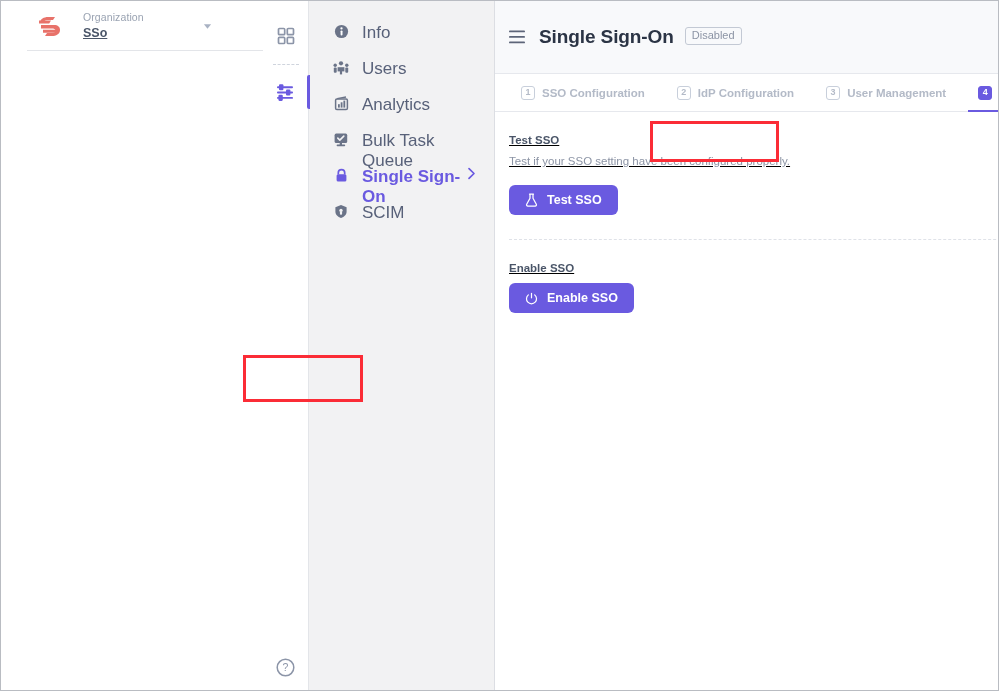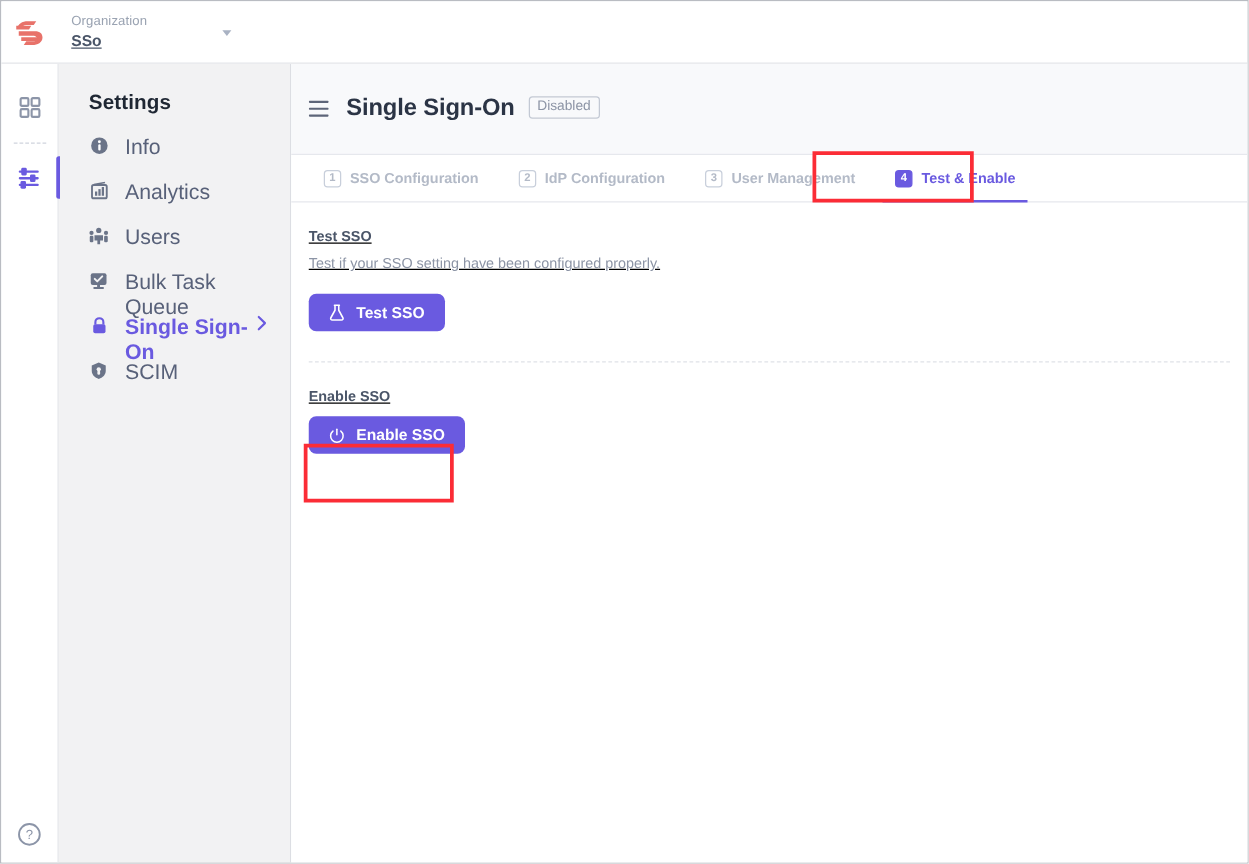--- a/index.html
+++ b/index.html
@@ -9,22 +9,23 @@
     font-family: "Liberation Sans", sans-serif;
     background: #ffffff;
     overflow: hidden;
   }
   #app {
     position: relative;
     width: 999px; height: 691px;
     border: 1px solid #b9bcc2;
     background: #ffffff;
     display: flex;
-    flex-direction: column;
+    flex-direction: row;
     overflow: hidden;
+    padding-left: 26px;
   }
 
   
   .topbar {
     height: 50px;
     flex: 0 0 50px;
     display: flex;
     align-items: center;
     background: #ffffff;
     border-bottom: 1px solid #e3e5e9;
@@ -329,59 +330,58 @@
       </div>
       <div class="rail-help">
         <svg width="21" height="21" viewBox="0 0 21 21">
           <circle cx="10.5" cy="10.5" r="8.3" fill="none" stroke="#8c95a8" stroke-width="1.5"></circle>
           <text x="10.5" y="14.4" text-anchor="middle" font-family="Liberation Sans, sans-serif" font-size="10.5" fill="#8c95a8">?</text>
         </svg>
       </div>
     </div>
 
     <div class="settings-nav">
-      <div class="settings-title">Settings</div>
 
       <div class="nav-item">
         <span class="nav-ico">
           <svg width="15" height="15" viewBox="0 0 15 15">
             <circle cx="7.5" cy="7.5" r="6.6" fill="#6b7488"></circle>
             <circle cx="7.5" cy="4.4" r="1.15" fill="#fff"></circle>
             <rect x="6.6" y="6.4" width="1.9" height="5" rx=".9" fill="#fff"></rect>
           </svg>
         </span>
         <span>Info</span>
-      </div>
-
-      <div class="nav-item">
-        <span class="nav-ico">
-          <svg width="15" height="15" viewBox="0 0 15 15">
-            <rect x="1.6" y="3" width="11.8" height="10.6" rx="1.3" fill="none" stroke="#6b7488" stroke-width="1.5"></rect>
-            <rect x="4" y="8.2" width="1.8" height="3.4" fill="#6b7488"></rect>
-            <rect x="6.7" y="6.3" width="1.8" height="5.3" fill="#6b7488"></rect>
-            <rect x="9.4" y="4.6" width="1.8" height="7" fill="#6b7488"></rect>
-            <path d="M3.2 2.6 L12 1" stroke="#6b7488" stroke-width="1.4" fill="none"></path>
-          </svg>
-        </span>
-        <span>Analytics</span>
       </div>
 
       <div class="nav-item">
         <span class="nav-ico">
           <svg width="16" height="15" viewBox="0 0 16 15">
             <circle cx="8" cy="3.3" r="2.1" fill="#6b7488"></circle>
             <path d="M4.6 7.2 H11.4 V11.4 H4.6 Z" fill="#6b7488"></path>
             <rect x="6.9" y="10.6" width="2.2" height="3.8" fill="#6b7488"></rect>
             <circle cx="2.2" cy="5.3" r="1.7" fill="#6b7488"></circle>
             <rect x=".8" y="7.6" width="2.9" height="5.2" rx="1" fill="#6b7488"></rect>
             <circle cx="13.8" cy="5.3" r="1.7" fill="#6b7488"></circle>
             <rect x="12.3" y="7.6" width="2.9" height="5.2" rx="1" fill="#6b7488"></rect>
           </svg>
         </span>
         <span>Users</span>
+      </div>
+
+      <div class="nav-item">
+        <span class="nav-ico">
+          <svg width="15" height="15" viewBox="0 0 15 15">
+            <rect x="1.6" y="3" width="11.8" height="10.6" rx="1.3" fill="none" stroke="#6b7488" stroke-width="1.5"></rect>
+            <rect x="4" y="8.2" width="1.8" height="3.4" fill="#6b7488"></rect>
+            <rect x="6.7" y="6.3" width="1.8" height="5.3" fill="#6b7488"></rect>
+            <rect x="9.4" y="4.6" width="1.8" height="7" fill="#6b7488"></rect>
+            <path d="M3.2 2.6 L12 1" stroke="#6b7488" stroke-width="1.4" fill="none"></path>
+          </svg>
+        </span>
+        <span>Analytics</span>
       </div>
 
 
       <div class="nav-item">
         <span class="nav-ico">
           <svg width="16" height="15" viewBox="0 0 16 15">
             <rect x="1.6" y="1.6" width="12.6" height="9.4" rx="1.6" fill="#6b7488"></rect>
             <path d="M4.8 6.1 L6.8 8.1 L10.8 4.1" stroke="#f2f2f3" stroke-width="1.6" fill="none" stroke-linecap="round" stroke-linejoin="round"></path>
             <rect x="6.7" y="10.6" width="2.3" height="2.5" fill="#6b7488"></rect>
             <rect x="3.6" y="12.6" width="8.6" height="1.6" rx=".8" fill="#6b7488"></rect>

